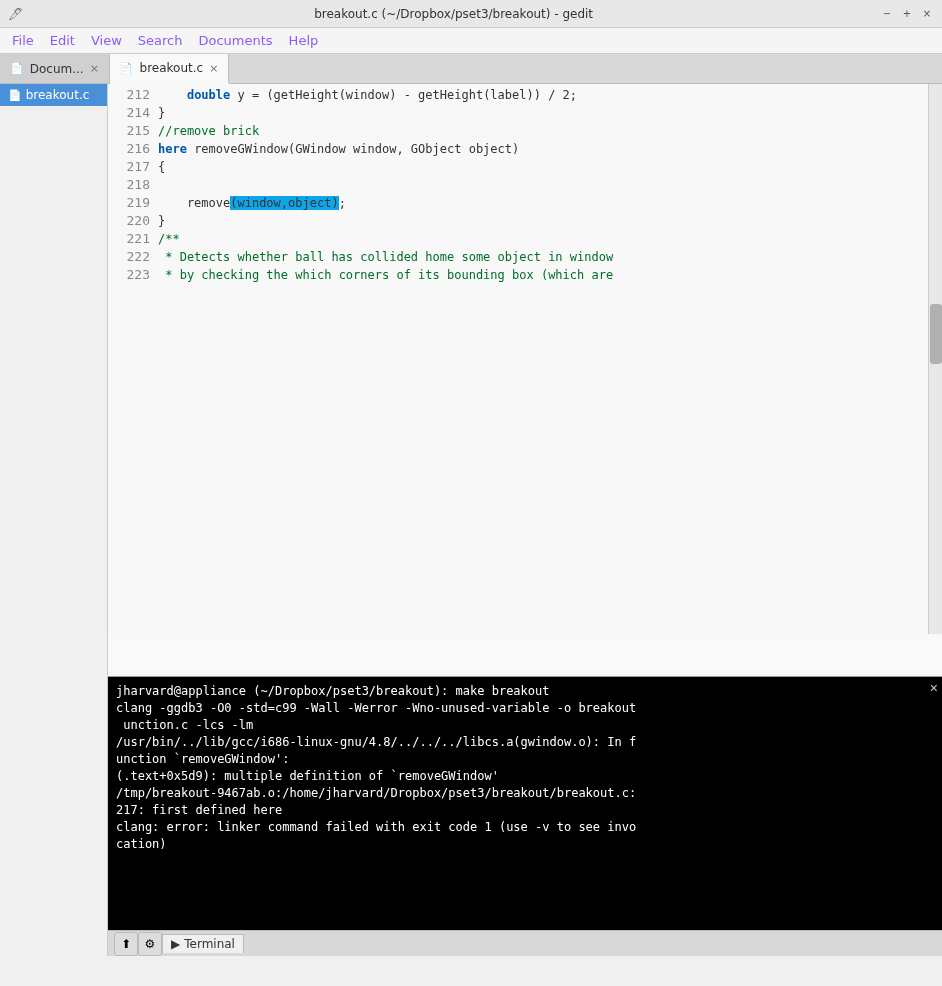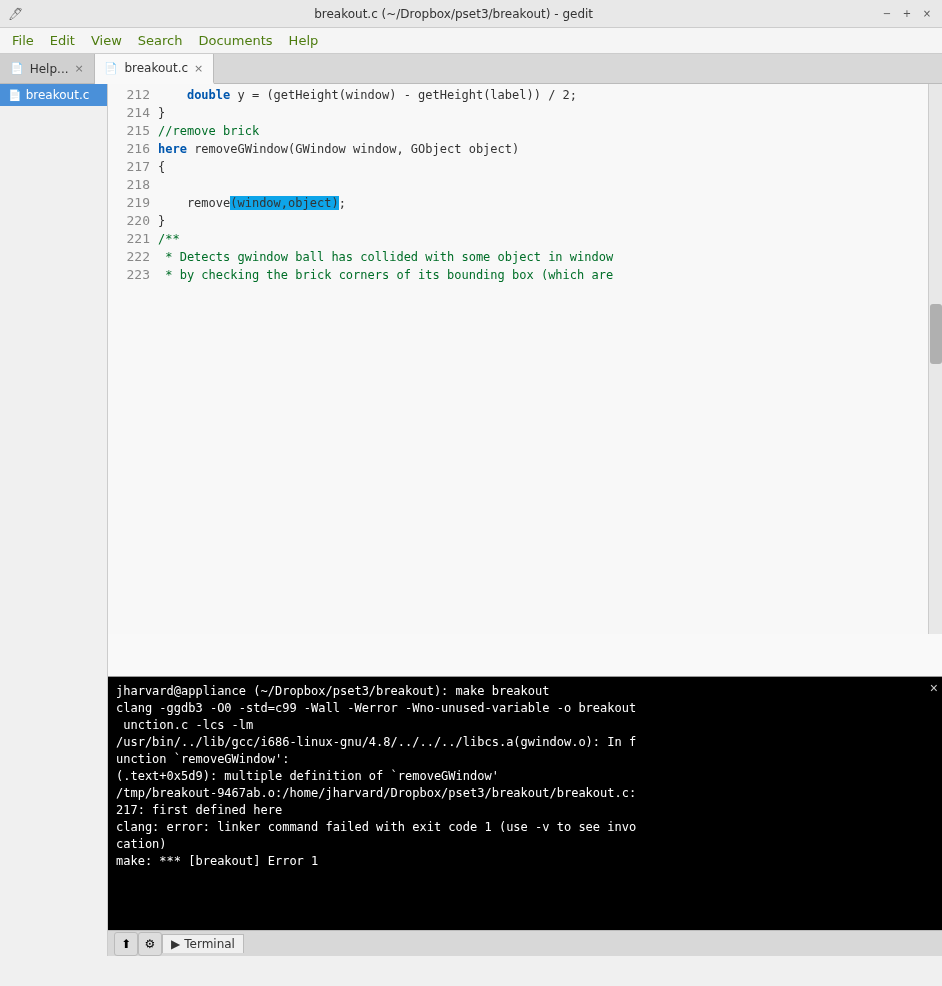--- a/index.html
+++ b/index.html
@@ -51,21 +51,21 @@
     #menu-bar {
       display: flex;
       align-items: center;
       background: #f5f5f5;
       border-bottom: 1px solid #ccc;
       height: 26px;
       padding: 0 4px;
     }
     #menu-bar .menu-item {
       font-size: 13px;
-      color: #4d7c0f;
+      color: #8b5cf6;
       padding: 2px 8px;
       cursor: pointer;
     }
 
     
     #tab-bar {
       display: flex;
       align-items: stretch;
       background: #d8d8d8;
       border-bottom: 1px solid #bbb;
@@ -302,21 +302,21 @@
   <span class="menu-item">Edit</span>
   <span class="menu-item">View</span>
   <span class="menu-item">Search</span>
   <span class="menu-item">Documents</span>
   <span class="menu-item">Help</span>
 </div>
 
 <div id="tab-bar">
   <div class="tab">
     <span class="tab-icon">📄</span>
-    <span>Help...</span>
+    <span>Docum...</span>
     <span class="tab-close">×</span>
   </div>
   <div class="tab active">
     <span class="tab-icon">📄</span>
     <span>breakout.c</span>
     <span class="tab-close">×</span>
   </div>
 </div>
 
 <div id="main-area">
@@ -364,25 +364,25 @@
         <div class="code-line">
           <span class="line-num">220</span>
           <span class="line-content">}</span>
         </div>
         <div class="code-line">
           <span class="line-num">221</span>
           <span class="line-content"><span class="cm">/**</span></span>
         </div>
         <div class="code-line">
           <span class="line-num">222</span>
-          <span class="line-content"><span class="cm"> * Detects gwindow ball has collided with some object in window</span></span>
+          <span class="line-content"><span class="cm"> * Detects whether ball has collided home some object in window</span></span>
         </div>
         <div class="code-line">
           <span class="line-num">223</span>
-          <span class="line-content"><span class="cm"> * by checking the <span style="color:#006e28;font-weight:normal;">brick</span> corners of its bounding box (which are</span></span>
+          <span class="line-content"><span class="cm"> * by checking the <span style="color:#006e28;font-weight:normal;">which</span> corners of its bounding box (which are</span></span>
         </div>
 
       </div>
 
       <div id="editor-scrollbar">
         <div id="scrollbar-thumb"></div>
       </div>
     </div>
 
     <div id="terminal-section">
@@ -391,21 +391,20 @@
         <div class="terminal-line">jharvard@appliance (~/Dropbox/pset3/breakout): make breakout</div>
         <div class="terminal-line">clang -ggdb3 -O0 -std=c99 -Wall -Werror -Wno-unused-variable -o breakout</div>
         <div class="terminal-line"> unction.c -lcs -lm</div>
         <div class="terminal-line">/usr/bin/../lib/gcc/i686-linux-gnu/4.8/../../../libcs.a(gwindow.o): In f</div>
         <div class="terminal-line">unction `removeGWindow':</div>
         <div class="terminal-line">(.text+0x5d9): multiple definition of `removeGWindow'</div>
         <div class="terminal-line">/tmp/breakout-9467ab.o:/home/jharvard/Dropbox/pset3/breakout/breakout.c:</div>
         <div class="terminal-line">217: first defined here</div>
         <div class="terminal-line">clang: error: linker command failed with exit code 1 (use -v to see invo</div>
         <div class="terminal-line">cation)</div>
-        <div class="terminal-line">make: *** [breakout] Error 1</div>
       </div>
 
       <div id="terminal-tab-bar">
         <div class="bottom-btn">⬆</div>
         <div class="bottom-btn">⚙</div>
         <div class="term-tab">
           <span>▶</span>
           <span>Terminal</span>
         </div>
       </div>

